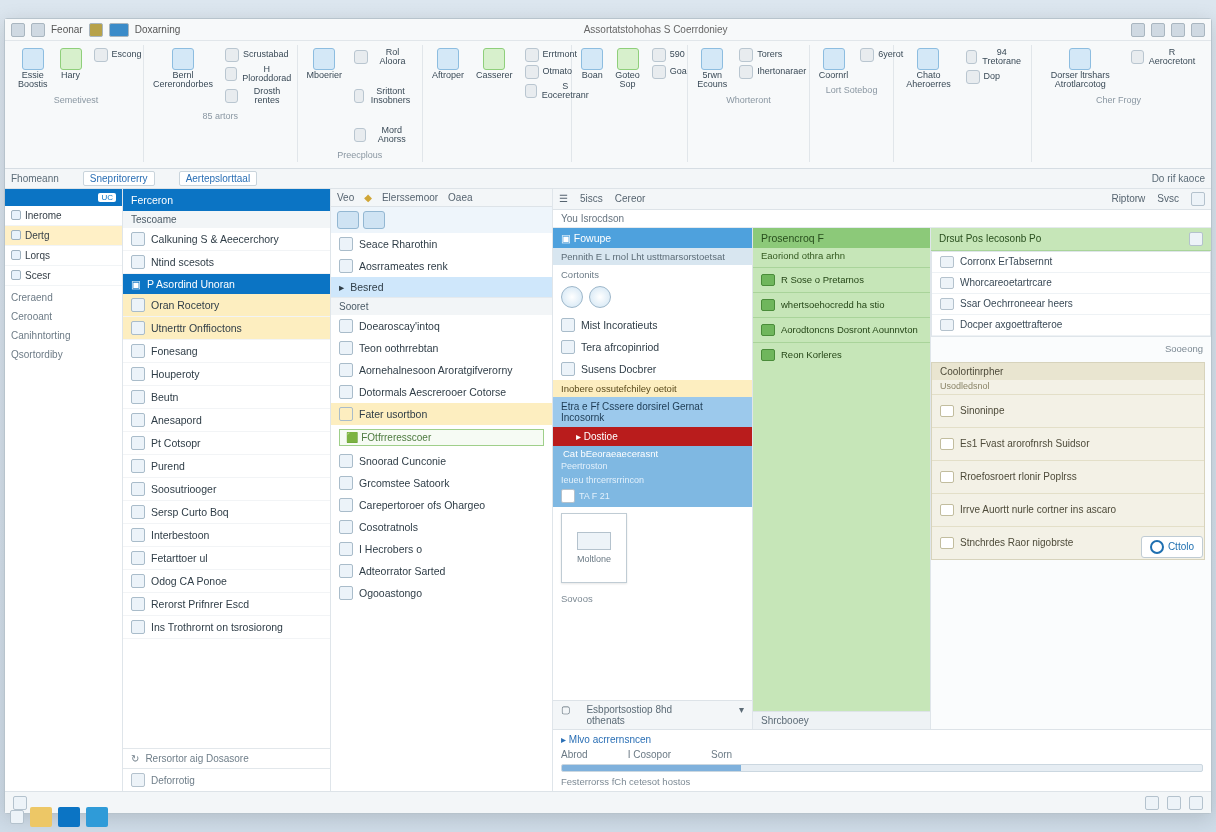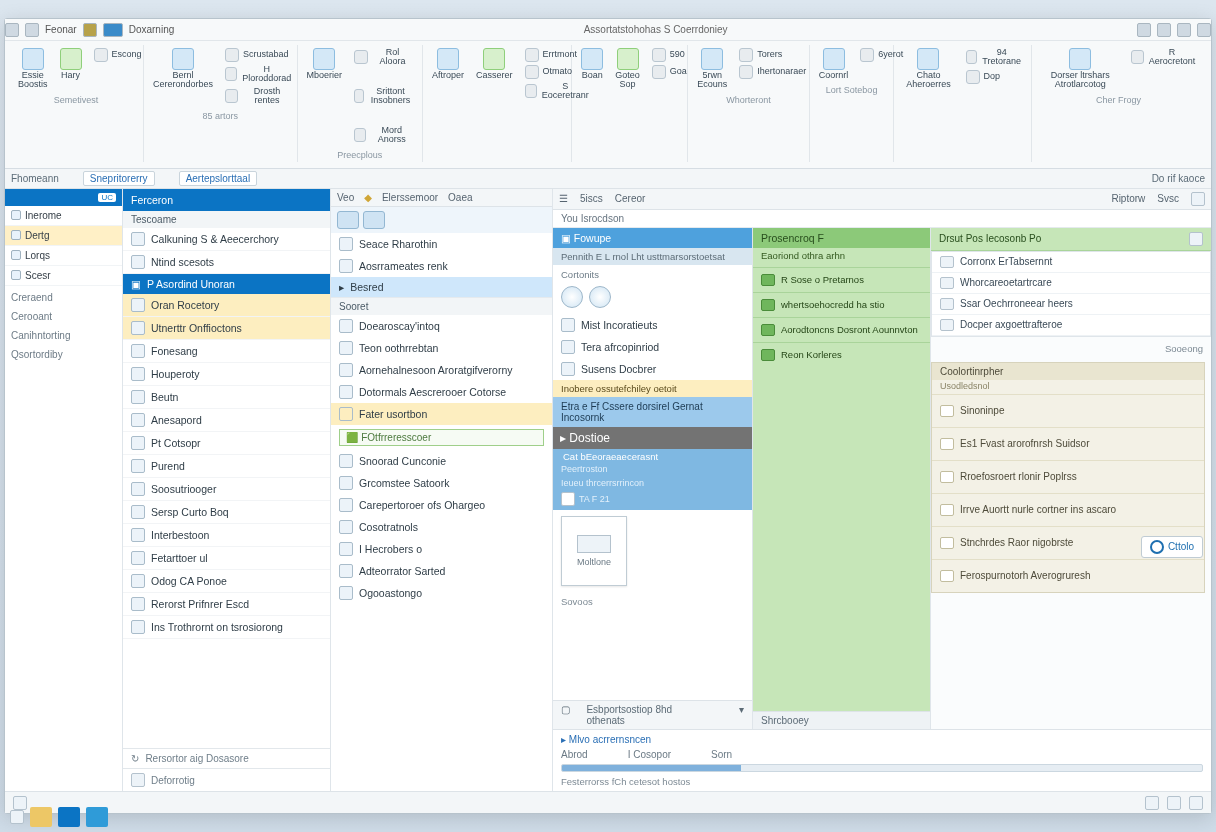--- a/index.html
+++ b/index.html
@@ -1,18 +1,18 @@
 <!DOCTYPE html>
 <html><head>
 <meta charset="utf-8">
 <style>
   * { box-sizing: border-box; margin: 0; padding: 0; font-family: "Segoe UI", Tahoma, sans-serif; }
   body { width: 1216px; height: 832px; background: linear-gradient(#dce6ef,#cfdce8); overflow: hidden; }
   .window { position: absolute; top: 18px; left: 4px; width: 1208px; height: 796px; background: #fff; border: 1px solid #b7c3cc; border-radius: 3px; box-shadow: 0 4px 20px rgba(0,0,0,.15); display: flex; flex-direction: column; }
-  .titlebar { height: 22px; background: #f7f9fa; border-bottom: 1px solid #e1e6ea; display: flex; align-items: center; font-size: 10px; color: #555; padding: 0 0; gap: 11px; }
+  .titlebar { height: 22px; background: #f7f9fa; border-bottom: 1px solid #e1e6ea; display: flex; align-items: center; font-size: 10px; color: #555; padding: 0 6px; gap: 11px; }
   .titlebar .center { flex:1; text-align:center; color:#666; }
   .qat { display:flex; gap:6px; align-items:center;}
   .qat .ic { width:14px; height:14px; background:#cfd9e2; border:1px solid #a9b6c0; border-radius:2px;}
   .ribbon { background:#f7f9fa; border-bottom:1px solid #d6dde3; padding: 4px 6px 6px 6px; }
   .rib-groups { display:flex; gap:2px; }
   .rgroup { border-right:1px solid #e1e6ea; padding: 2px 6px 2px 4px; display:flex; flex-direction:column; gap:2px; min-width:70px;}
   .rgroup:last-child { border-right:none;}
   .rgroup .row { display:flex; gap:6px; align-items:flex-start;}
   .rbtn { display:flex; flex-direction:column; align-items:center; gap:1px; font-size:9px; color:#3a4a57; line-height:1.05; text-align:center; padding:1px 3px; border-radius:2px; cursor:default;}
   .rbtn .ric { width:22px; height:22px; background:#e8eef3; border:1px solid #b9c6d0; border-radius:3px; position:relative; }
@@ -58,21 +58,21 @@
   .colC { flex:1; display:flex; flex-direction:column; background:#fafcfd;}
   .hd-blue { background:#4ea1dd; color:#fff; padding:4px 8px; font-size:10.5px;}
   .hd-gray { font-size:9.5px; color:#5c6c77; padding:3px 8px; background:#d8e6f0;}
   .sect-label{ font-size:9.5px; color:#6e7d88; padding:4px 8px;}
   .iconrow{ display:flex; gap:6px; padding:2px 8px 6px 8px;}
   .iconrow .c{ width:22px;height:22px;border-radius:50%; border:1px solid #9db7ca; background:radial-gradient(#fff,#cfe4f3);}
   .li2{ padding:4px 8px; font-size:10.5px; color:#2f3d47; display:flex; gap:6px; align-items:center;}
   .li2 .ic{width:14px;height:14px;border:1px solid #a9bcca;background:#ecf3f9;border-radius:2px;}
   .strip-amber{ background:#fdeec0; padding:3px 8px; font-size:9.5px; color:#5a4a1c;}
   .strip-blue{ background:#9cc9ec; padding:4px 8px; font-size:10px; color:#1d3b53;}
-  .sel-blue{ background:#737373; padding:4px 7px; color:#fff; font-size:12px;}
+  .sel-blue{ background:#b91c1c; padding:4px 23px; color:#fff; font-size:10px;}
   .mini{ font-size:9px; color:#e2f0fb; padding:0 8px 4px 8px;}
   .colB .hdr{ background:#8cc979; color:#284e1d; padding:4px 8px; font-size:10.5px;}
   .colB .sub{ font-size:9.5px; color:#33591f; padding:2px 8px 6px 8px;}
   .colB .row{ font-size:9.5px; color:#254617; padding:6px 8px; border-top:1px solid #a9d49a; display:flex; gap:6px; align-items:center;}
   .colB .row .b{ width:14px;height:12px; background:#6fb65c; border:1px solid #4a8c3a; border-radius:2px;}
   .colC .toprow{ background:#c6e6b8; border-bottom:1px solid #a9d49a; padding:4px 8px; font-size:10px; color:#284e1d; display:flex; justify-content:space-between; align-items:center;}
   .colC .list{ background:#fff; border:1px solid #dfe5ea; margin:0 0 0 0;}
   .colC .list .r{ padding:4px 8px; font-size:10px; color:#3a4a57; display:flex; gap:6px; align-items:center; border-bottom:1px solid #eef2f5;}
   .colC .list .r .k{width:14px;height:12px;border:1px solid #b4c2cd;background:#edf3f8;border-radius:2px;}
   .cta { position:absolute; right:8px; top:308px; background:#fff; border:1px solid #c0ccd4; border-radius:3px; padding:3px 8px; font-size:10px; color:#1e6fb0; display:flex; align-items:center; gap:4px;}
@@ -656,24 +656,20 @@
                   <span>Rroefosroert rlonir Poplrss</span>
                 </div>
                 <div class="pr">
                   <span class="pi"></span>
                   <span>Irrve  Auortt nurle cortner ins ascaro</span>
                 </div>
                 <div class="pr">
                   <span class="pi"></span>
                   <span>Stnchrdes Raor nigobrste</span>
                 </div>
-                <div class="pr">
-                  <span class="pi"></span>
-                  <span>Ferospurnotorh Averogruresh</span>
-                </div>
               </div>
           </div>
           <div style="flex:1"></div>
         </div>
       </div>
 
       <div class="bottom">
         <div style="font-size:10px;color:#2a6fb5">▸ <span>Mlvo acrrernsncen</span></div>
         <div style="display:flex;gap:40px;font-size:10px;color:#6b7a85">
           <span>Abrod</span>

